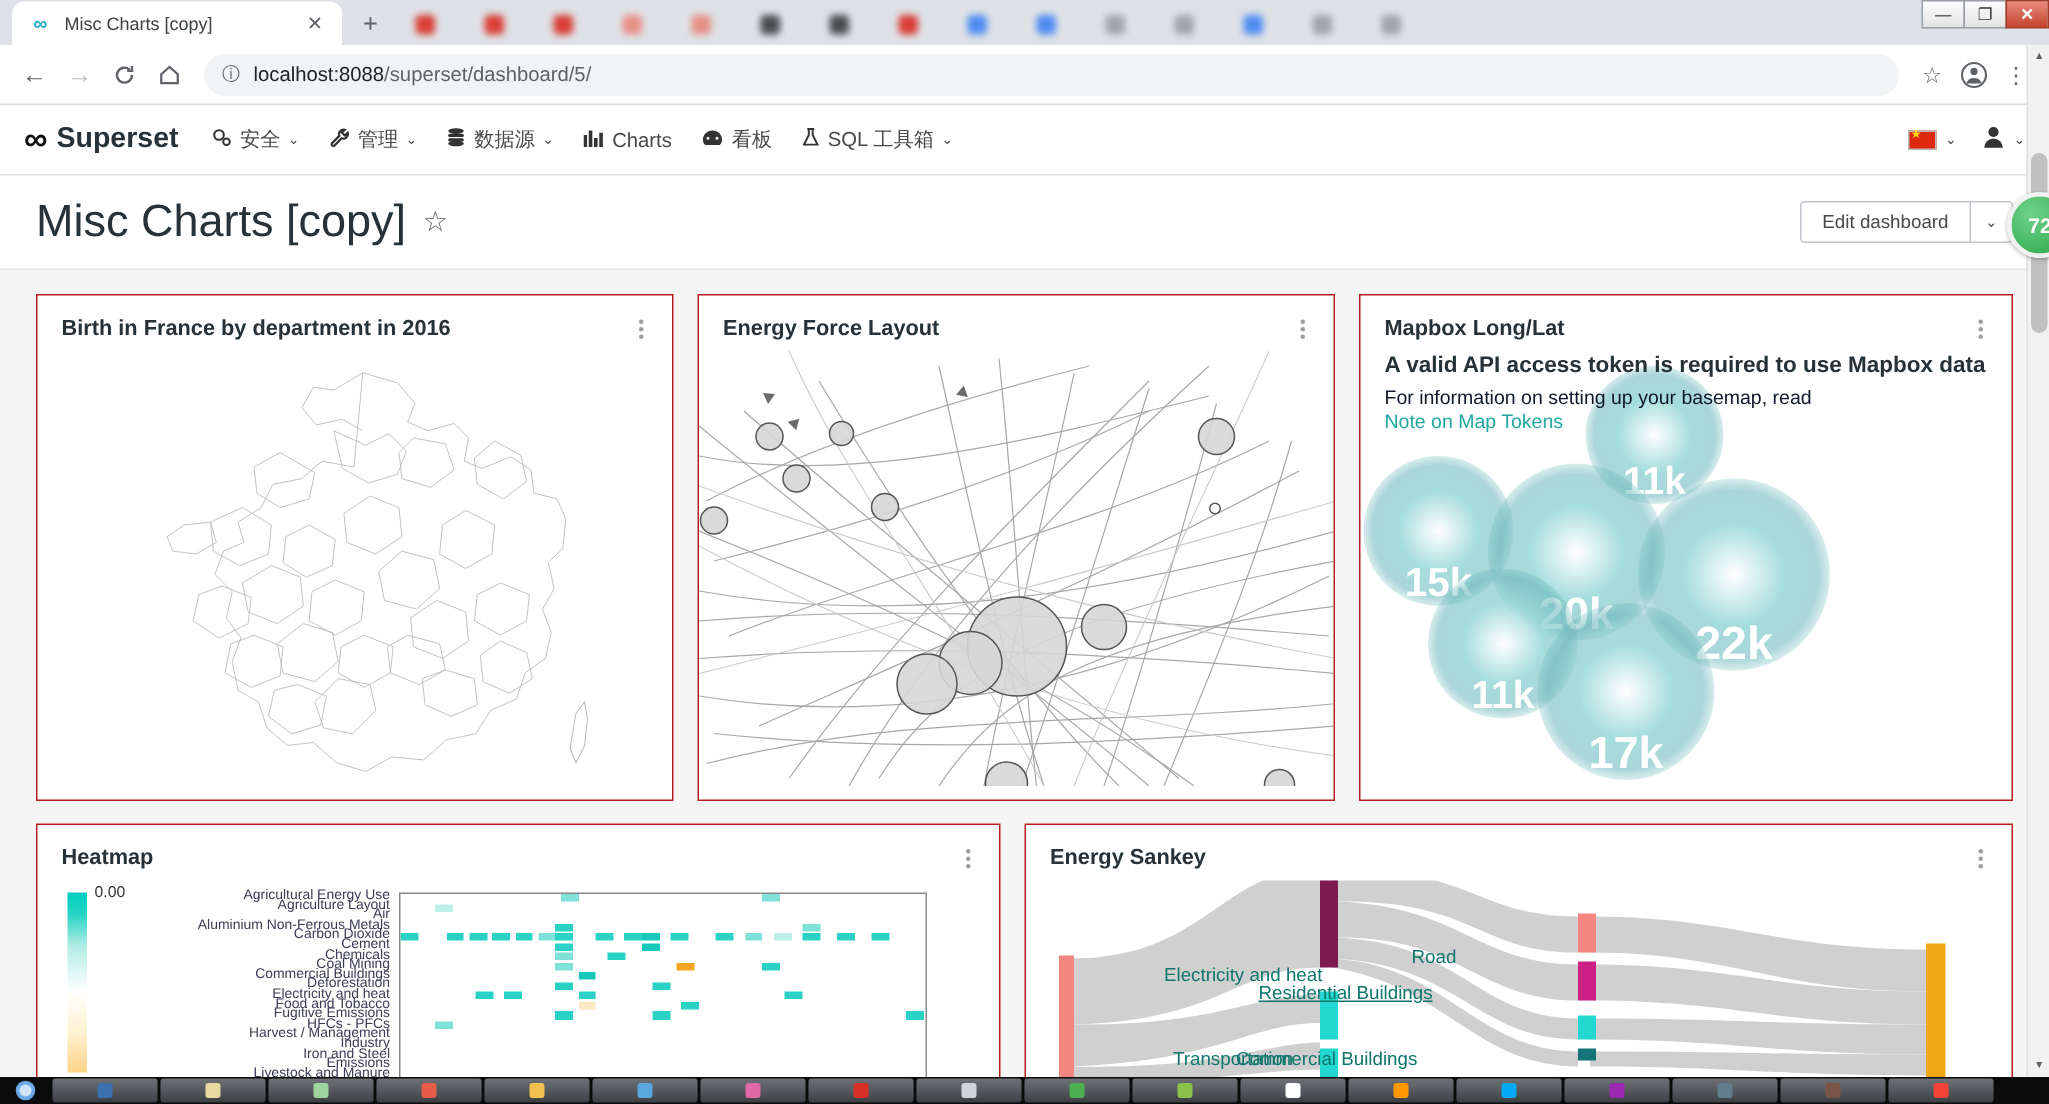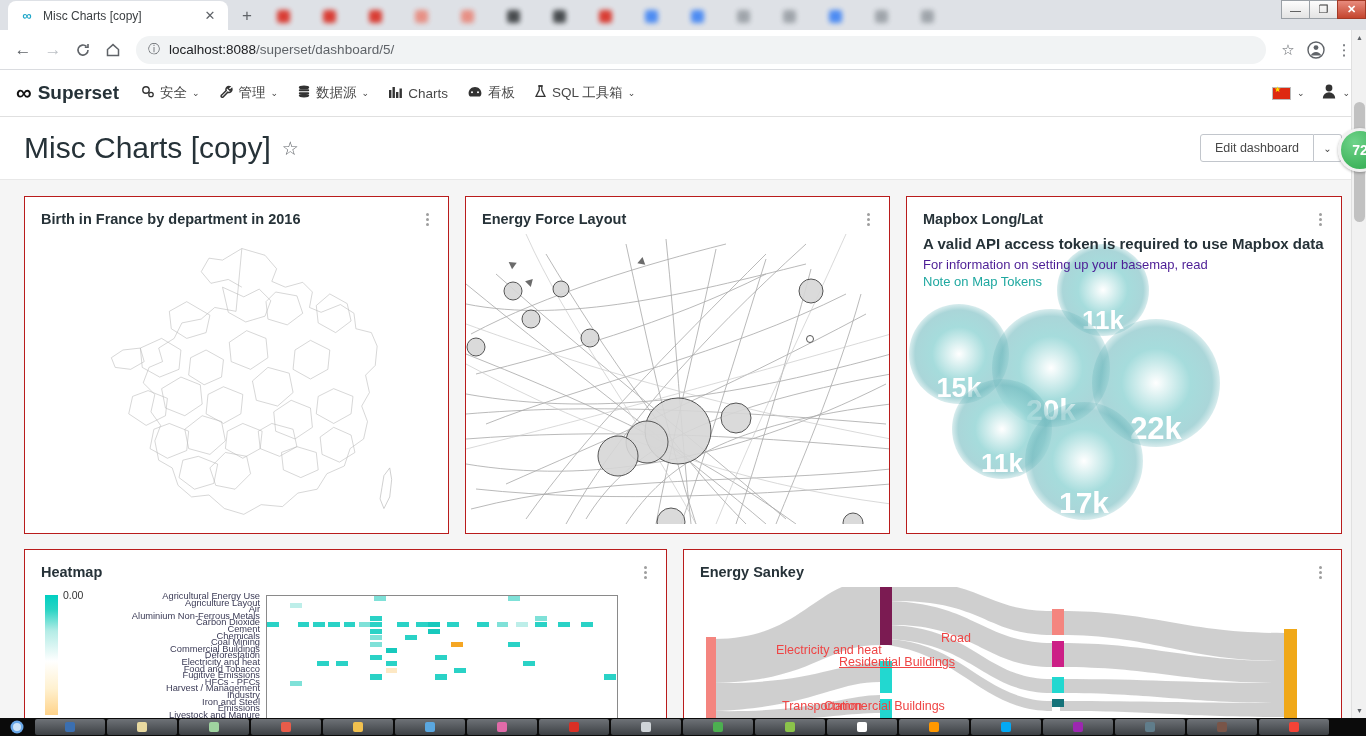--- a/index.html
+++ b/index.html
@@ -111,21 +111,21 @@
   .c-france{ flex:0 0 425px; }
   .c-force { flex:0 0 425px; }
   .c-mapbox{ flex:1 1 auto; }
   .c-heat  { flex:0 0 643px; }
   .c-sankey{ flex:1 1 auto; }
 
   
   .mapbox-body{ position:relative; height:280px; }
   .mb-warn{ position:absolute; left:16px; right:16px; top:0; z-index:3; }
   .mb-warn h4{ font-size:15px; color:#263238; font-weight:bold; line-height:1.35; }
-  .mb-warn p{ font-size:13px; color:#4c1d95; margin-top:3px;}
+  .mb-warn p{ font-size:13px; color:#0f172a; margin-top:3px;}
   .mb-warn a{ font-size:13px; color:#1fa8a0; text-decoration:none; }
   .cluster{
     position:absolute; border-radius:50%;
     background:radial-gradient(circle, rgba(255,255,255,.95) 0%, rgba(150,214,214,.85) 38%, rgba(100,180,185,.55) 62%, rgba(140,200,205,0) 78%);
     display:flex; align-items:flex-end; justify-content:center;
     color:#fff; font-weight:bold; font-family:"Liberation Sans",sans-serif;
   }
 
   
   .heat-wrap{ position:relative; height:135px; padding-left:12px;}
@@ -133,21 +133,21 @@
     background:linear-gradient(#00cfc1 0%, #27d4c4 12%, #b4ece6 30%, #ffffff 55%, #fff1d0 78%, #ffd38a 100%); }
   .legend-num{ position:absolute; left:38px; top:2px; font-size:10.5px; color:#333; }
   .heat-labels{ position:absolute; left:75px; top:6px; width:160px; text-align:right; }
   .heat-labels div{ font-size:9.3px; color:#3b3b56; line-height:6.6px; white-space:nowrap; }
   .heat-plot{ position:absolute; left:241px; top:8px; width:352px; height:124px;
               border:1.5px solid #8a8a8a; background:#fff; overflow:hidden;}
   .hcell{ position:absolute; }
 
   
   .sankey-wrap{ position:relative; height:135px; }
-  .sk-label{ position:absolute; font-size:12.5px; color:#ef4444; white-space:nowrap; }
+  .sk-label{ position:absolute; font-size:12.5px; color:#0f766e; white-space:nowrap; }
 
   
   .force-wrap{ position:relative; height:290px; overflow:hidden; }
   .fl-label{ position:absolute; font-size:11.5px; color:#1e1e2e; white-space:nowrap; font-family:"DejaVu Sans",sans-serif;}
   .fl-label.faded{ color:#9b9b9b; }
 
   
   .vscroll{ position:absolute; right:0; top:30px; width:15px; bottom:18px; background:#f1f1f1; border-left:1px solid #e0e0e0;}
   .vthumb{ position:absolute; left:2px; top:72px; width:11px; height:120px; background:#c1c1c1; border-radius:6px;}
   .vup,.vdn{ position:absolute; left:0; width:15px; height:15px; display:flex;align-items:center;justify-content:center;

